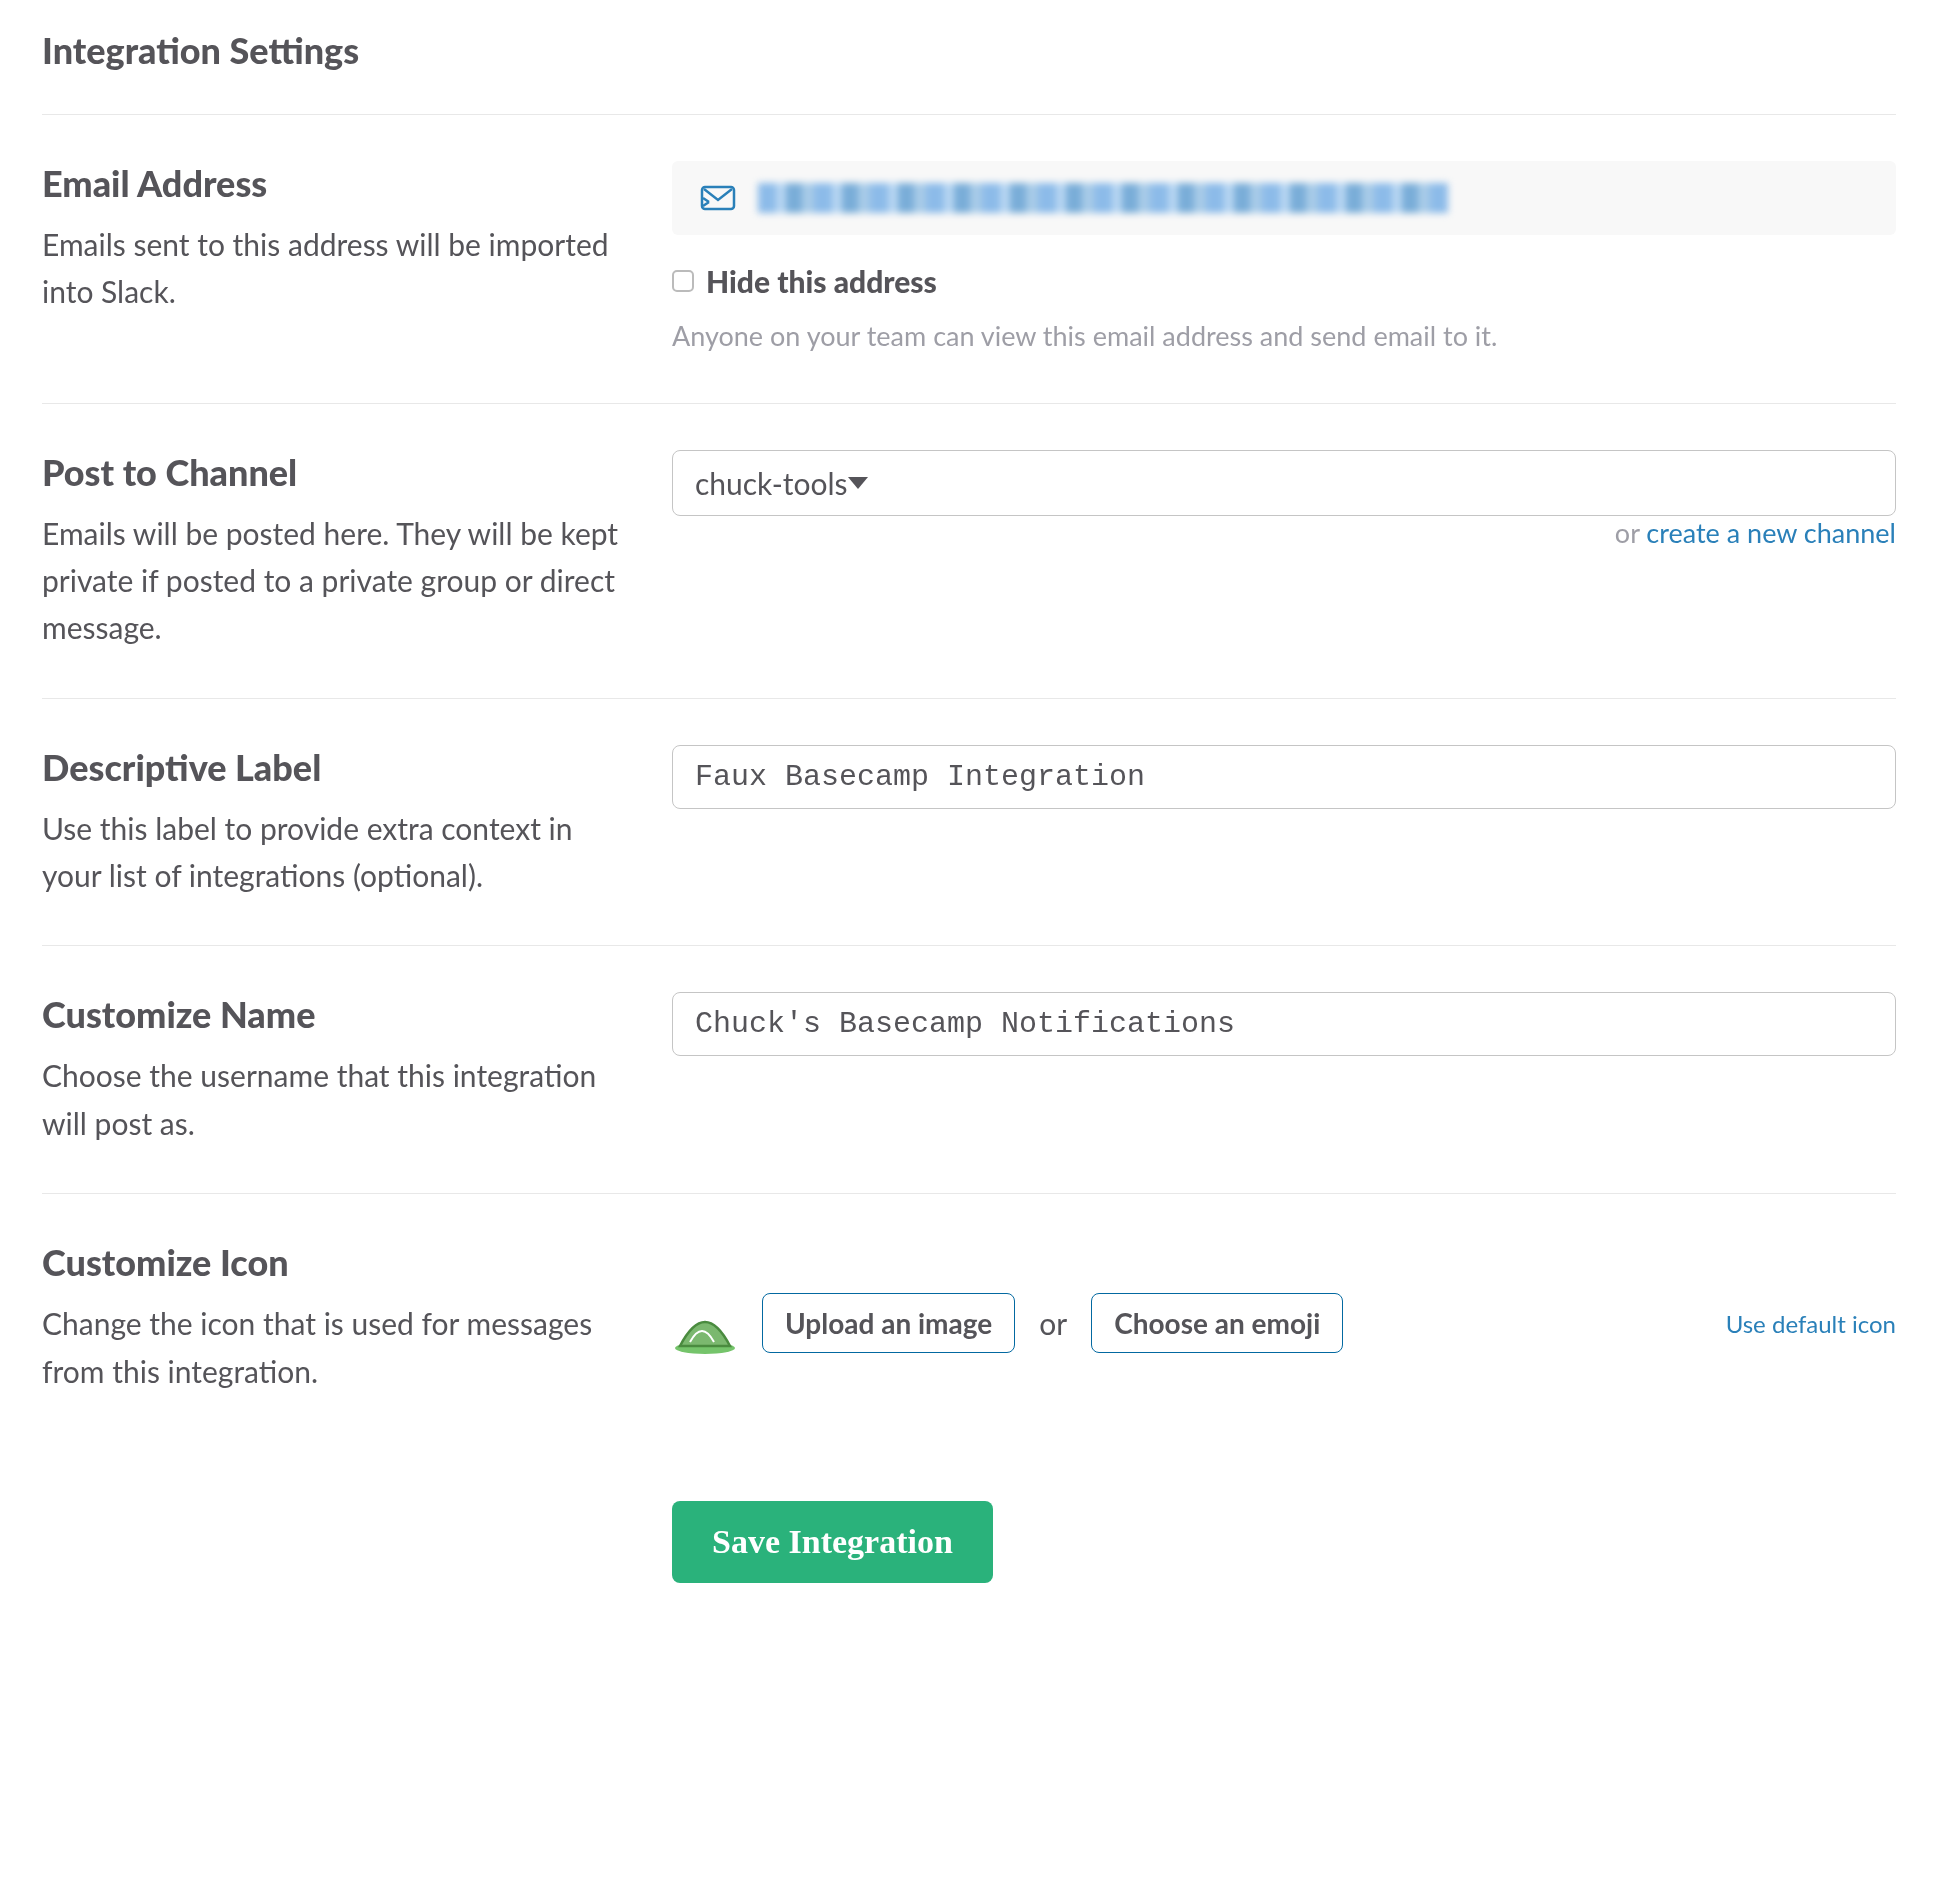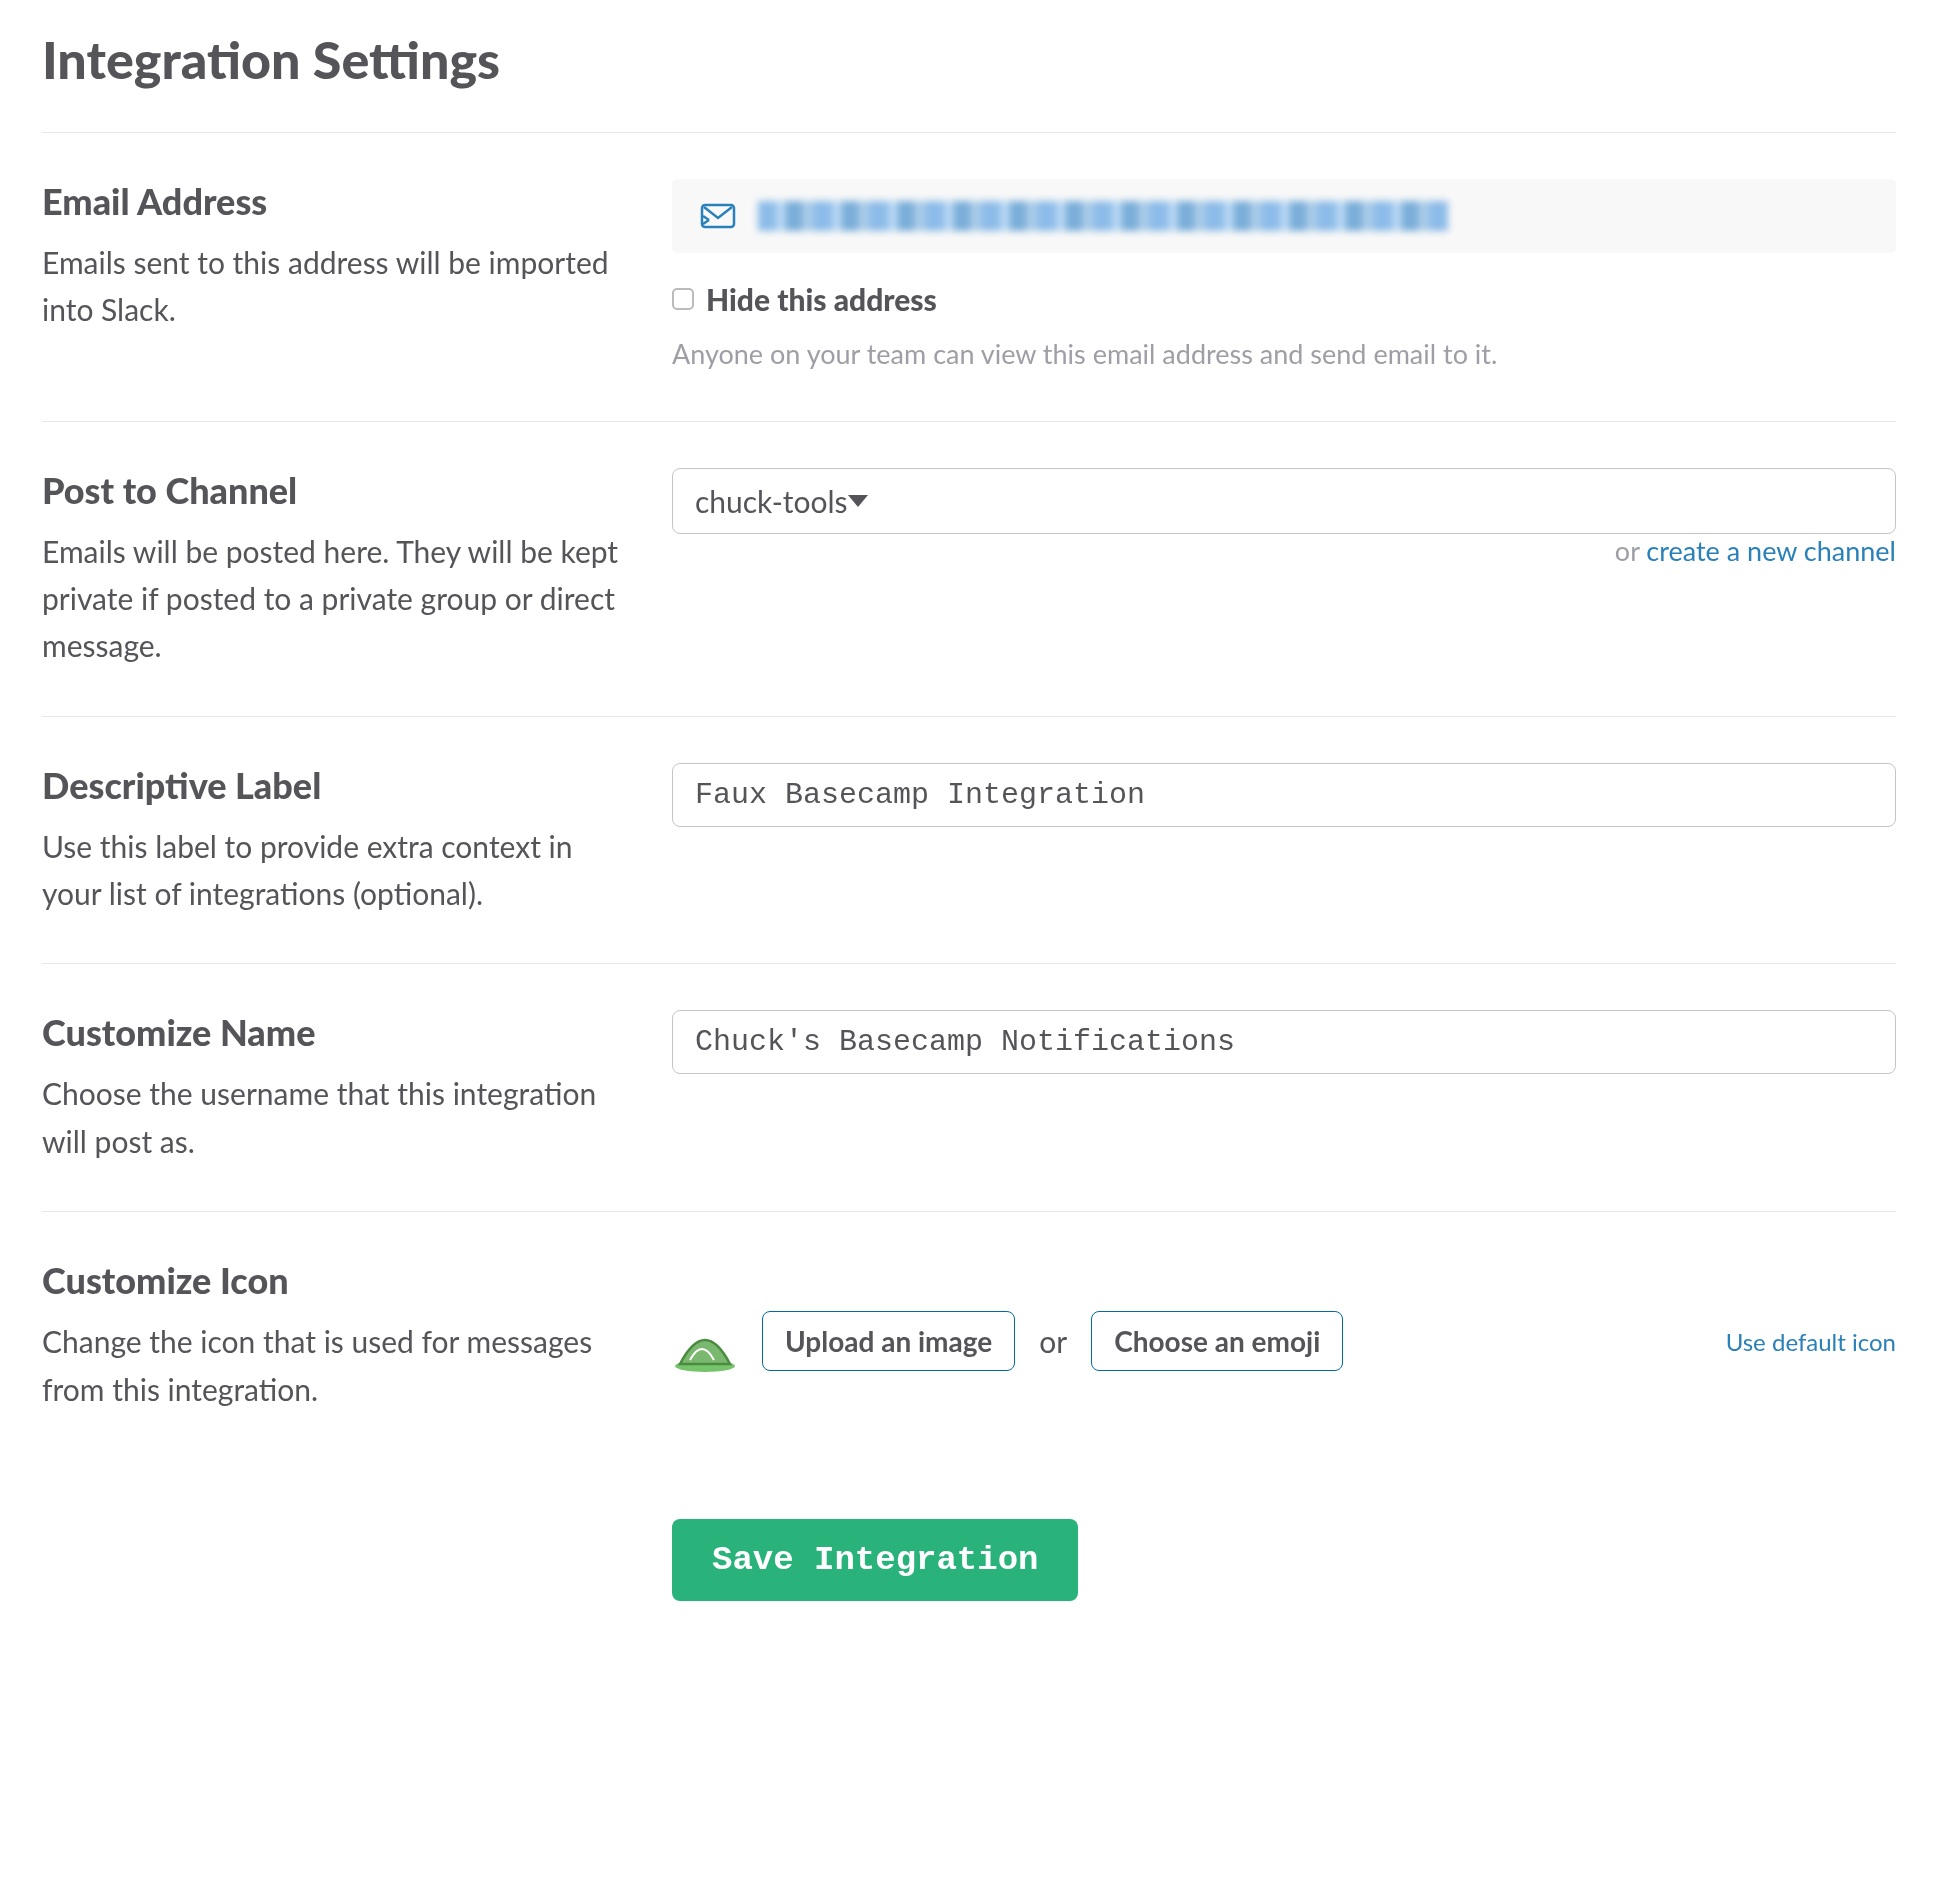--- a/index.html
+++ b/index.html
@@ -8,21 +8,21 @@
       padding: 0;
     }
     body {
       font-family: 'Lato', 'Helvetica Neue', Arial, sans-serif;
       color: #2c2d30;
       background: #fff;
       padding: 28px 42px;
       font-size: 28px;
     }
     .page-title {
-      font-size: 52px;
+      font-size: 36px;
       font-weight: 900;
       color: #555459;
       margin-bottom: 42px;
     }
     .divider {
       border: none;
       border-top: 1px solid #e8e8e8;
       margin: 0;
     }
     .section {
@@ -174,21 +174,21 @@
     .save-btn {
       margin-top: 60px;
       background: #2ab27b;
       color: #fff;
       border: none;
       border-radius: 8px;
       padding: 22px 40px;
       font-size: 34px;
       font-weight: 900;
       cursor: pointer;
-      font-family: Liberation Mono, monospace;
+      font-family: Liberation Serif, serif;
     }
     .section-right-customize-icon {
       padding-top: 50px;
     }
     .save-wrap {
       padding-left: 630px;
     }
   </style>
 </head>
 <body>

